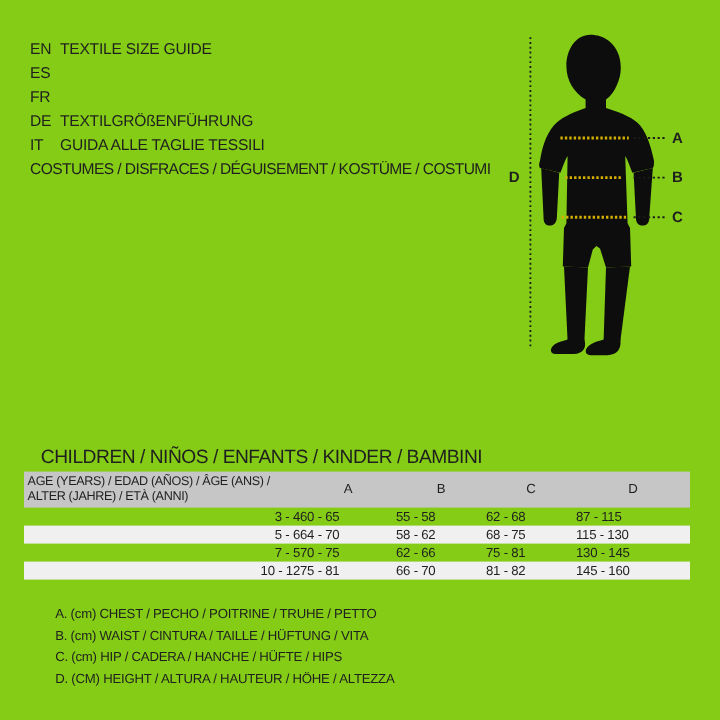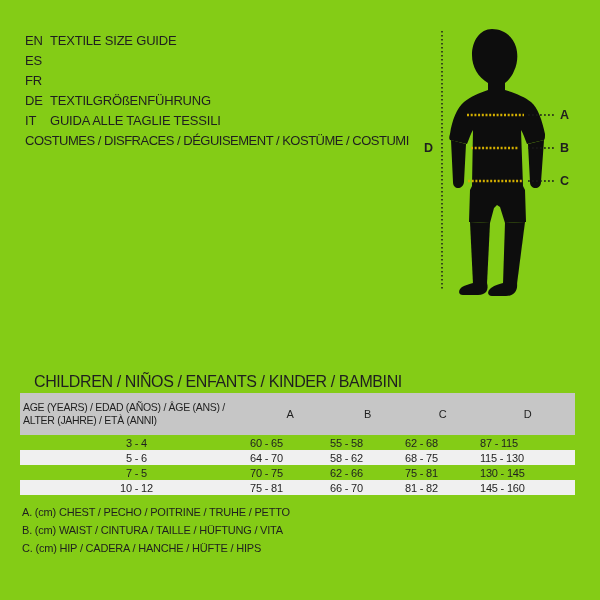--- a/index.html
+++ b/index.html
@@ -28,30 +28,30 @@
   .dots-black{stroke:#1a1a1a;stroke-width:1.6;stroke-dasharray:1.8 2.2;fill:none;}
   .dots-vert{stroke:#1a1a1a;stroke-width:1.5;stroke-dasharray:1.6 2.4;fill:none;}
   .sil{fill:var(--silhouette-color);stroke:none;}
   
   .table-title{position:absolute;left:22px;top:373px;font-size:16px;letter-spacing:-0.4px;margin-left:12px;}
   .size-table{
     position:absolute;left:20px;top:393px;width:555px;border-collapse:collapse;
     font-size:11px;letter-spacing:-0.2px;table-layout:fixed;
   }
   .size-table th,.size-table td{padding:0;font-weight:normal;vertical-align:middle;}
-  .size-table thead tr{background:var(--header-bg);height:42px;padding-left:48px;}
+  .size-table thead tr{background:var(--header-bg);height:30px;padding-left:48px;}
   .size-table thead th{text-align:center;font-size:11px;}
   .size-table thead th.age-col{text-align:left;padding-left:3px;font-size:10.5px;letter-spacing:-0.3px;line-height:13px;}
   .size-table tbody tr{height:15px;}
   .size-table tbody tr:nth-child(even){background:var(--stripe-bg);}
   .size-table tbody td{}
-  .size-table tbody td.age-cell{text-align:center;padding-left:3px;}
+  .size-table tbody td.age-cell{text-align:right;padding-left:3px;}
   
   .legend-block{position:absolute;left:22px;top:503px;font-size:11px;letter-spacing:-0.2px;}
-  .legend-line{height:18px;line-height:18px;}
+  .legend-line{height:18px;line-height:18px;margin-left:24px;}
 </style>
 </head>
 <body>
 
 <div class="page">
 
   <div class="lang-block">
     <div class="lang-row">
       <span class="lang-code">EN</span>
       <span class="lang-label">TEXTILE SIZE GUIDE</span>
@@ -177,15 +177,16 @@
         <td>81 - 82</td>
         <td>145 - 160</td>
       </tr>
     </tbody>
   </table>
 
   <div class="legend-block">
     <div class="legend-line">A. (cm) CHEST / PECHO / POITRINE / TRUHE / PETTO</div>
     <div class="legend-line">B. (cm) WAIST / CINTURA / TAILLE / HÜFTUNG / VITA</div>
     <div class="legend-line">C. (cm) HIP / CADERA / HANCHE / HÜFTE / HIPS</div>
+    <div class="legend-line">D. (CM) HEIGHT / ALTURA / HAUTEUR / HÖHE / ALTEZZA</div>
   </div>
 
 </div>
 
 </body></html>

